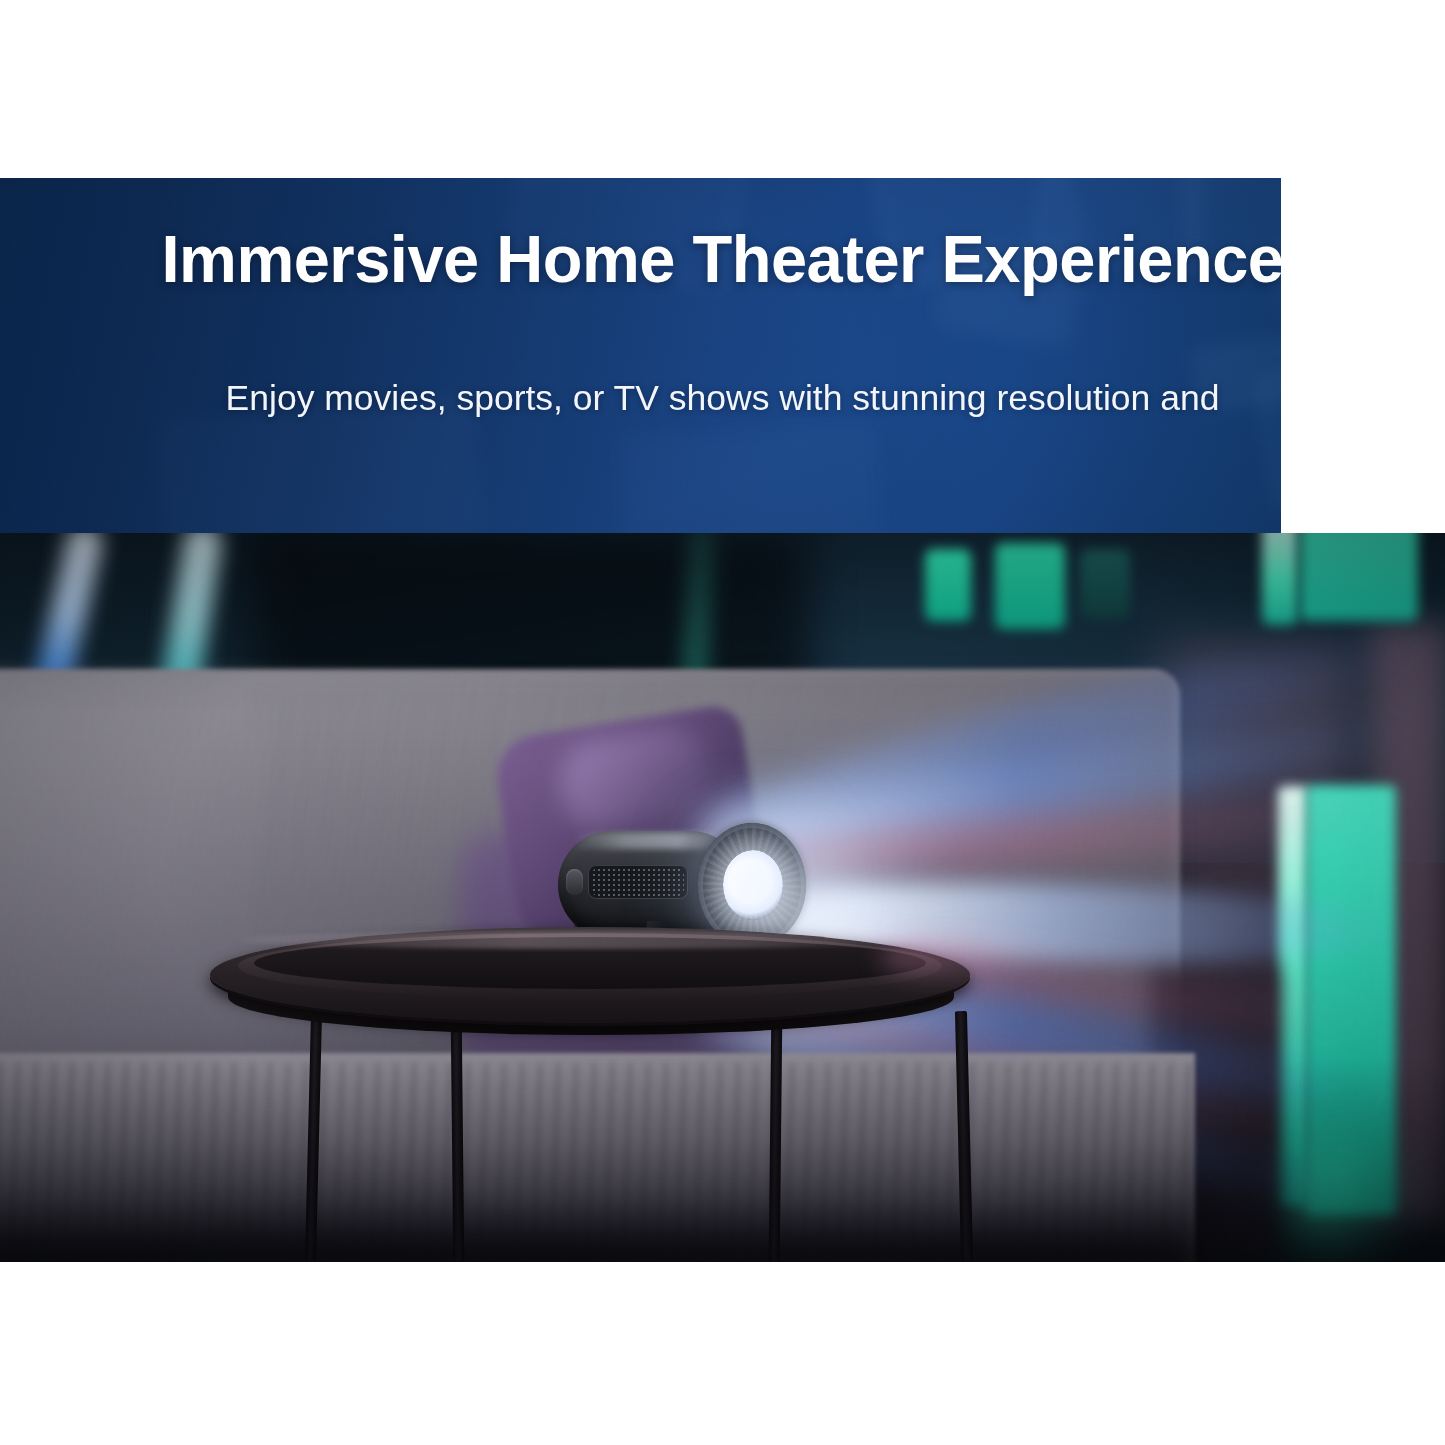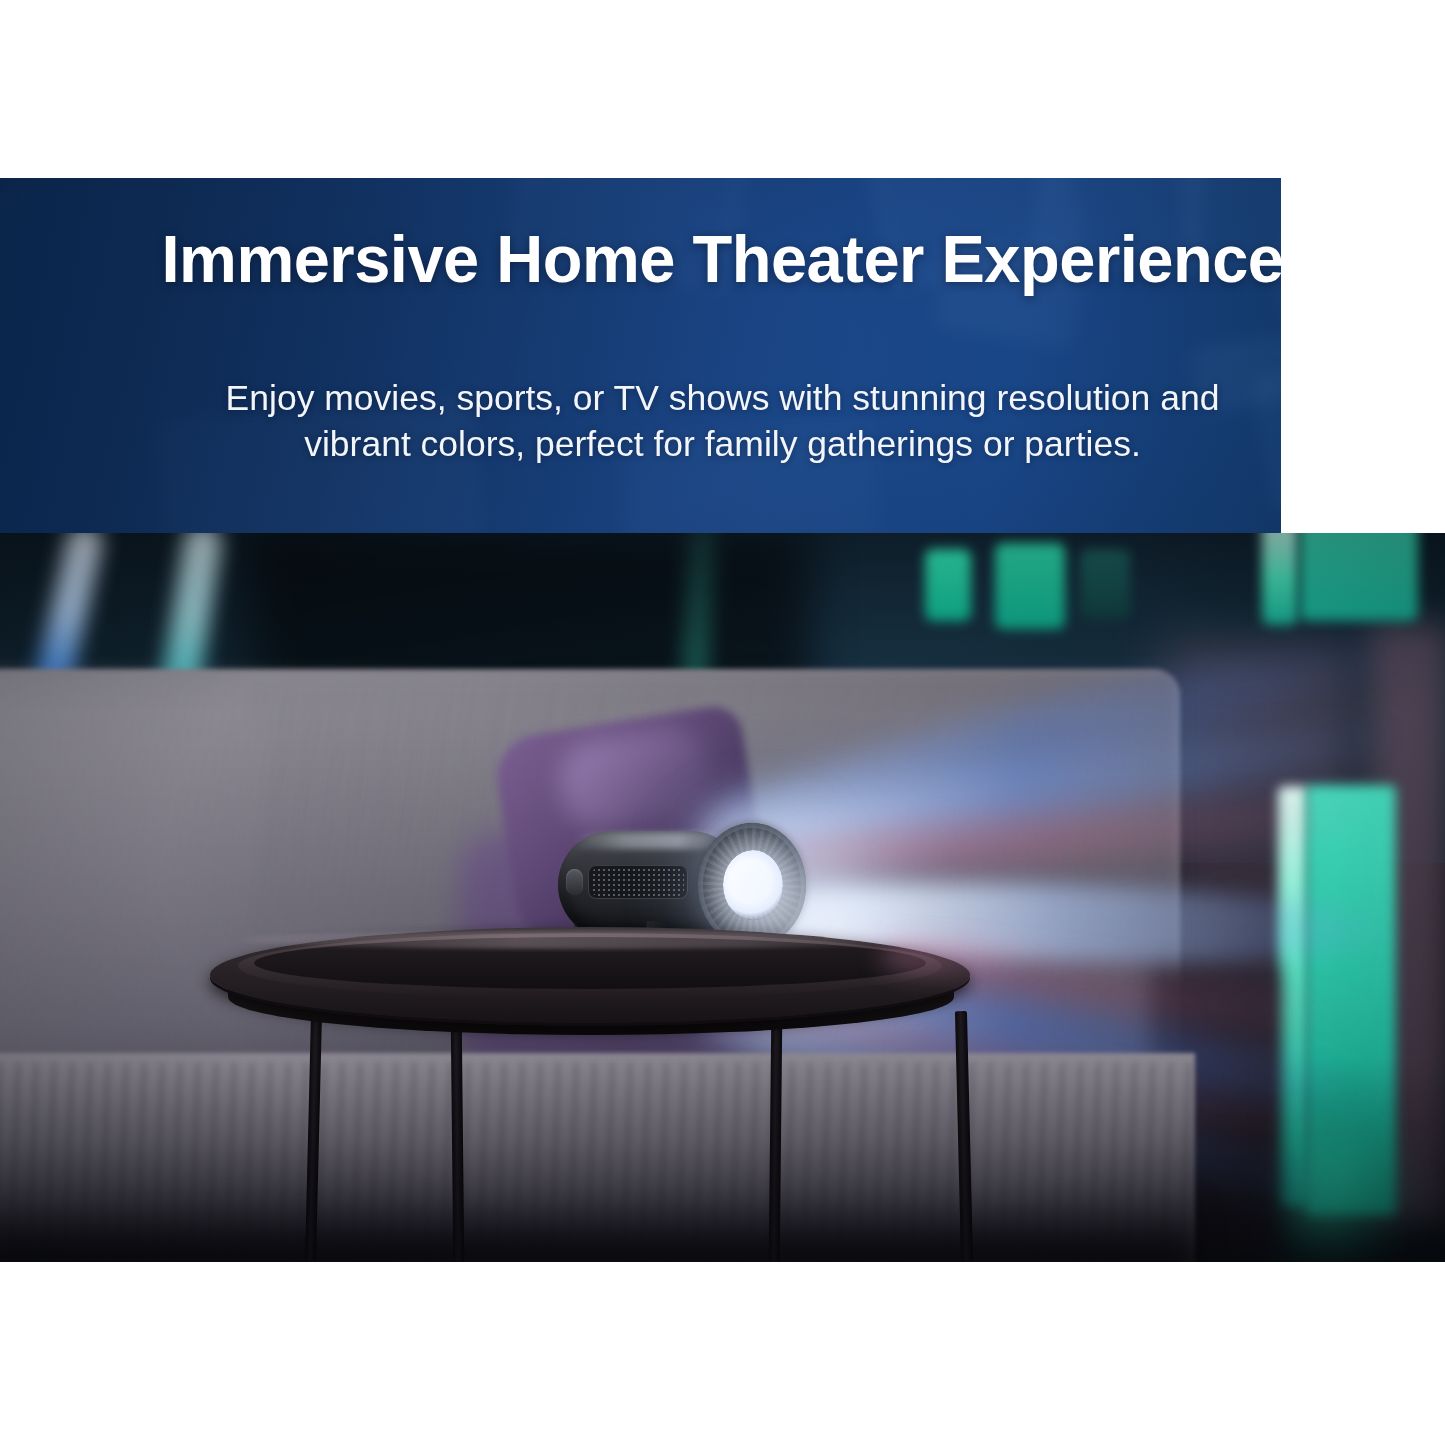--- a/index.html
+++ b/index.html
@@ -245,21 +245,20 @@
       <div class="tex soft" style="left:620px;top:250px;width:260px;height:120px;transform:rotate(-3deg);opacity:.3;"></div>
       <div id="banner-wm">Emerson</div>
     </div>
 
     <div id="banner-sheen"></div>
     <div id="banner-vig"></div>
 
     <div id="banner-text">
       <div id="title">Immersive Home Theater Experience</div>
       <div class="sub" id="sub2">Enjoy movies, sports, or TV shows with stunning resolution and</div>
-      <div class="sub" id="sub3">vibrant colors, perfect for family gatherings or parties.</div>
     </div>
   </div>
 
   <div id="photo">
 
     <div class="ly" id="wall"></div>
     <div class="ly" id="wall-tint"></div>
     <div class="ly" id="dark-mass"></div>
 
     <div class="ly strip" id="strip-a"></div>

